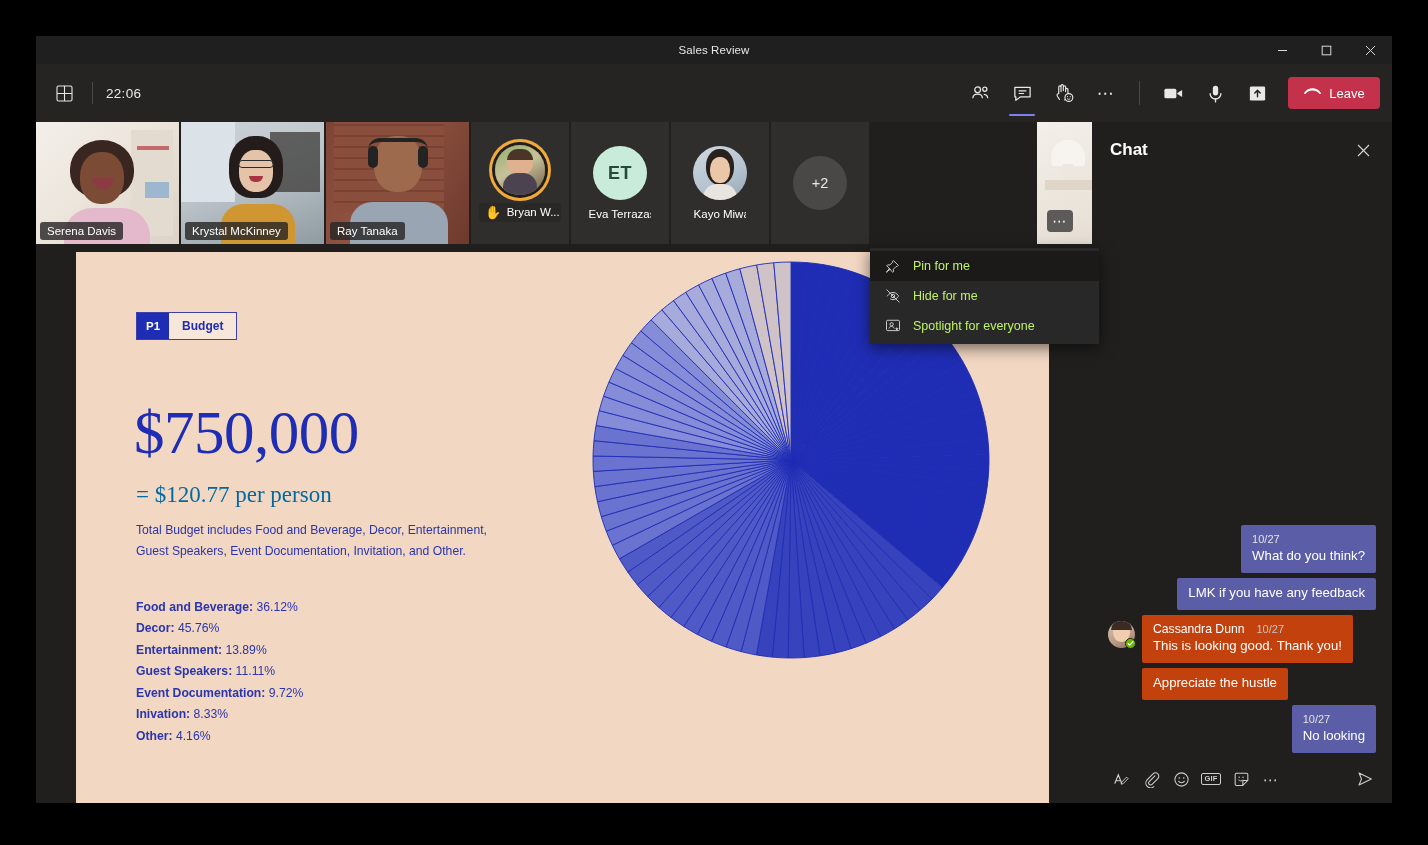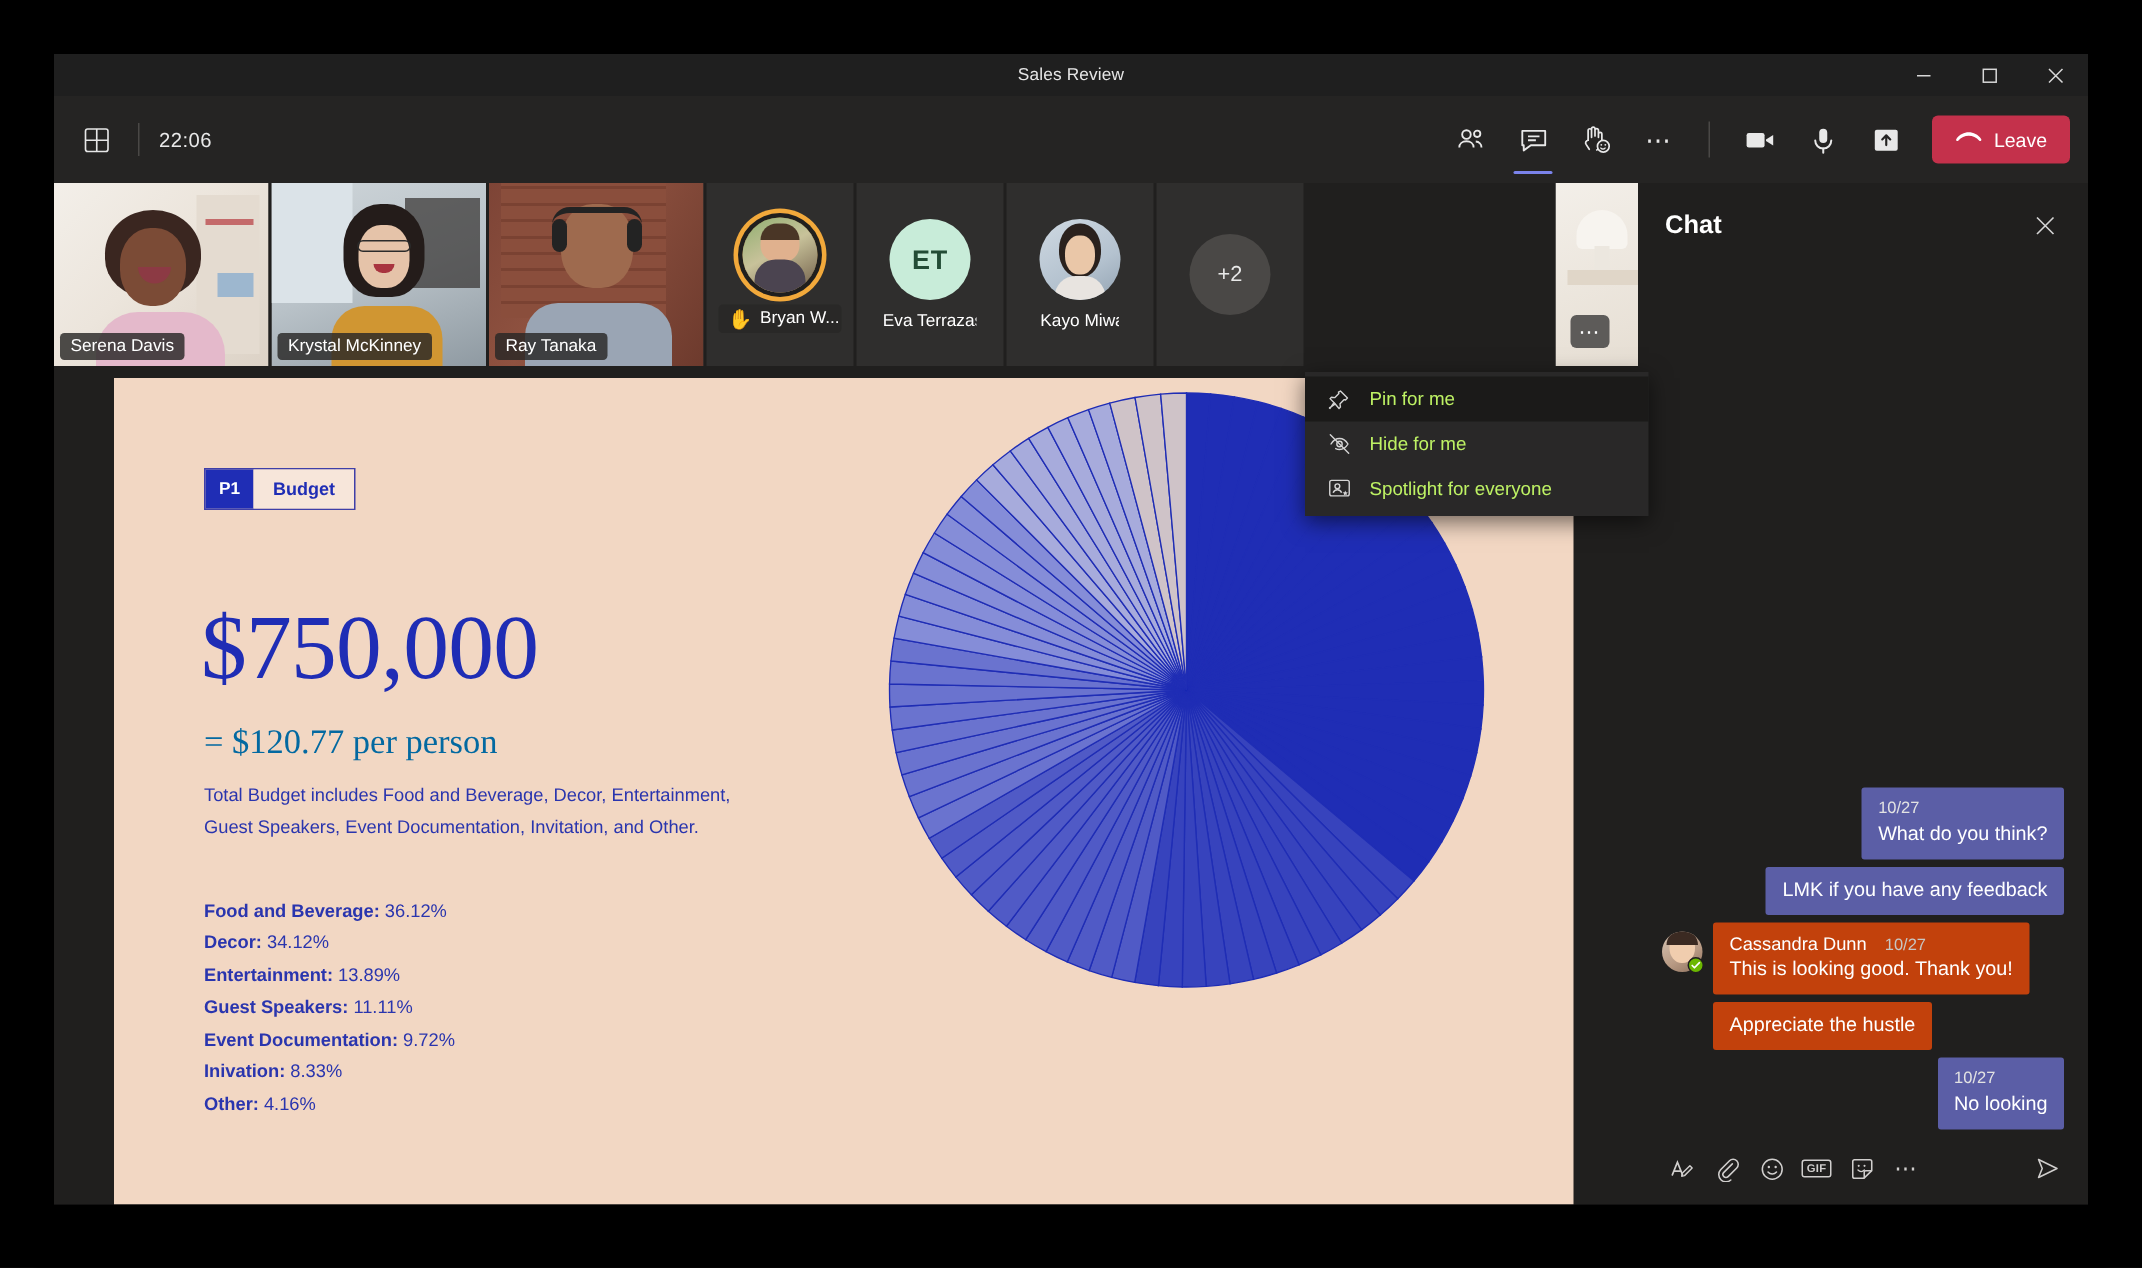--- a/index.html
+++ b/index.html
@@ -528,21 +528,21 @@
             <div class="tag-p1">P1</div>
             <div class="tag-budget">Budget</div>
           </div>
 
           <div id="big-number">$750,000</div>
           <div id="per-person">= $120.77 per person</div>
           <div id="slide-desc">Total Budget includes Food and Beverage, Decor, Entertainment, Guest Speakers, Event Documentation, Invitation, and Other.</div>
 
           <div id="breakdown">
               <div><span class="cat">Food and Beverage:</span><span> 36.12%</span></div>
-              <div><span class="cat">Decor:</span><span> 34.12%</span></div>
+              <div><span class="cat">Decor:</span><span> 45.76%</span></div>
               <div><span class="cat">Entertainment:</span><span> 13.89%</span></div>
               <div><span class="cat">Guest Speakers:</span><span> 11.11%</span></div>
               <div><span class="cat">Event Documentation:</span><span> 9.72%</span></div>
               <div><span class="cat">Inivation:</span><span> 8.33%</span></div>
               <div><span class="cat">Other:</span><span> 4.16%</span></div>
             </div>
 
           <div id="pie-wrap">
             <svg id="pie-svg" viewBox="0 0 400 400" width="400" height="400">
                 <path d="M200,200 L200,2 A198,198 0 0,1 216.0309456228354,2.6500347544046576 Z" fill="#1f2db5" stroke="#1f2db5" stroke-width="0.9"></path>

